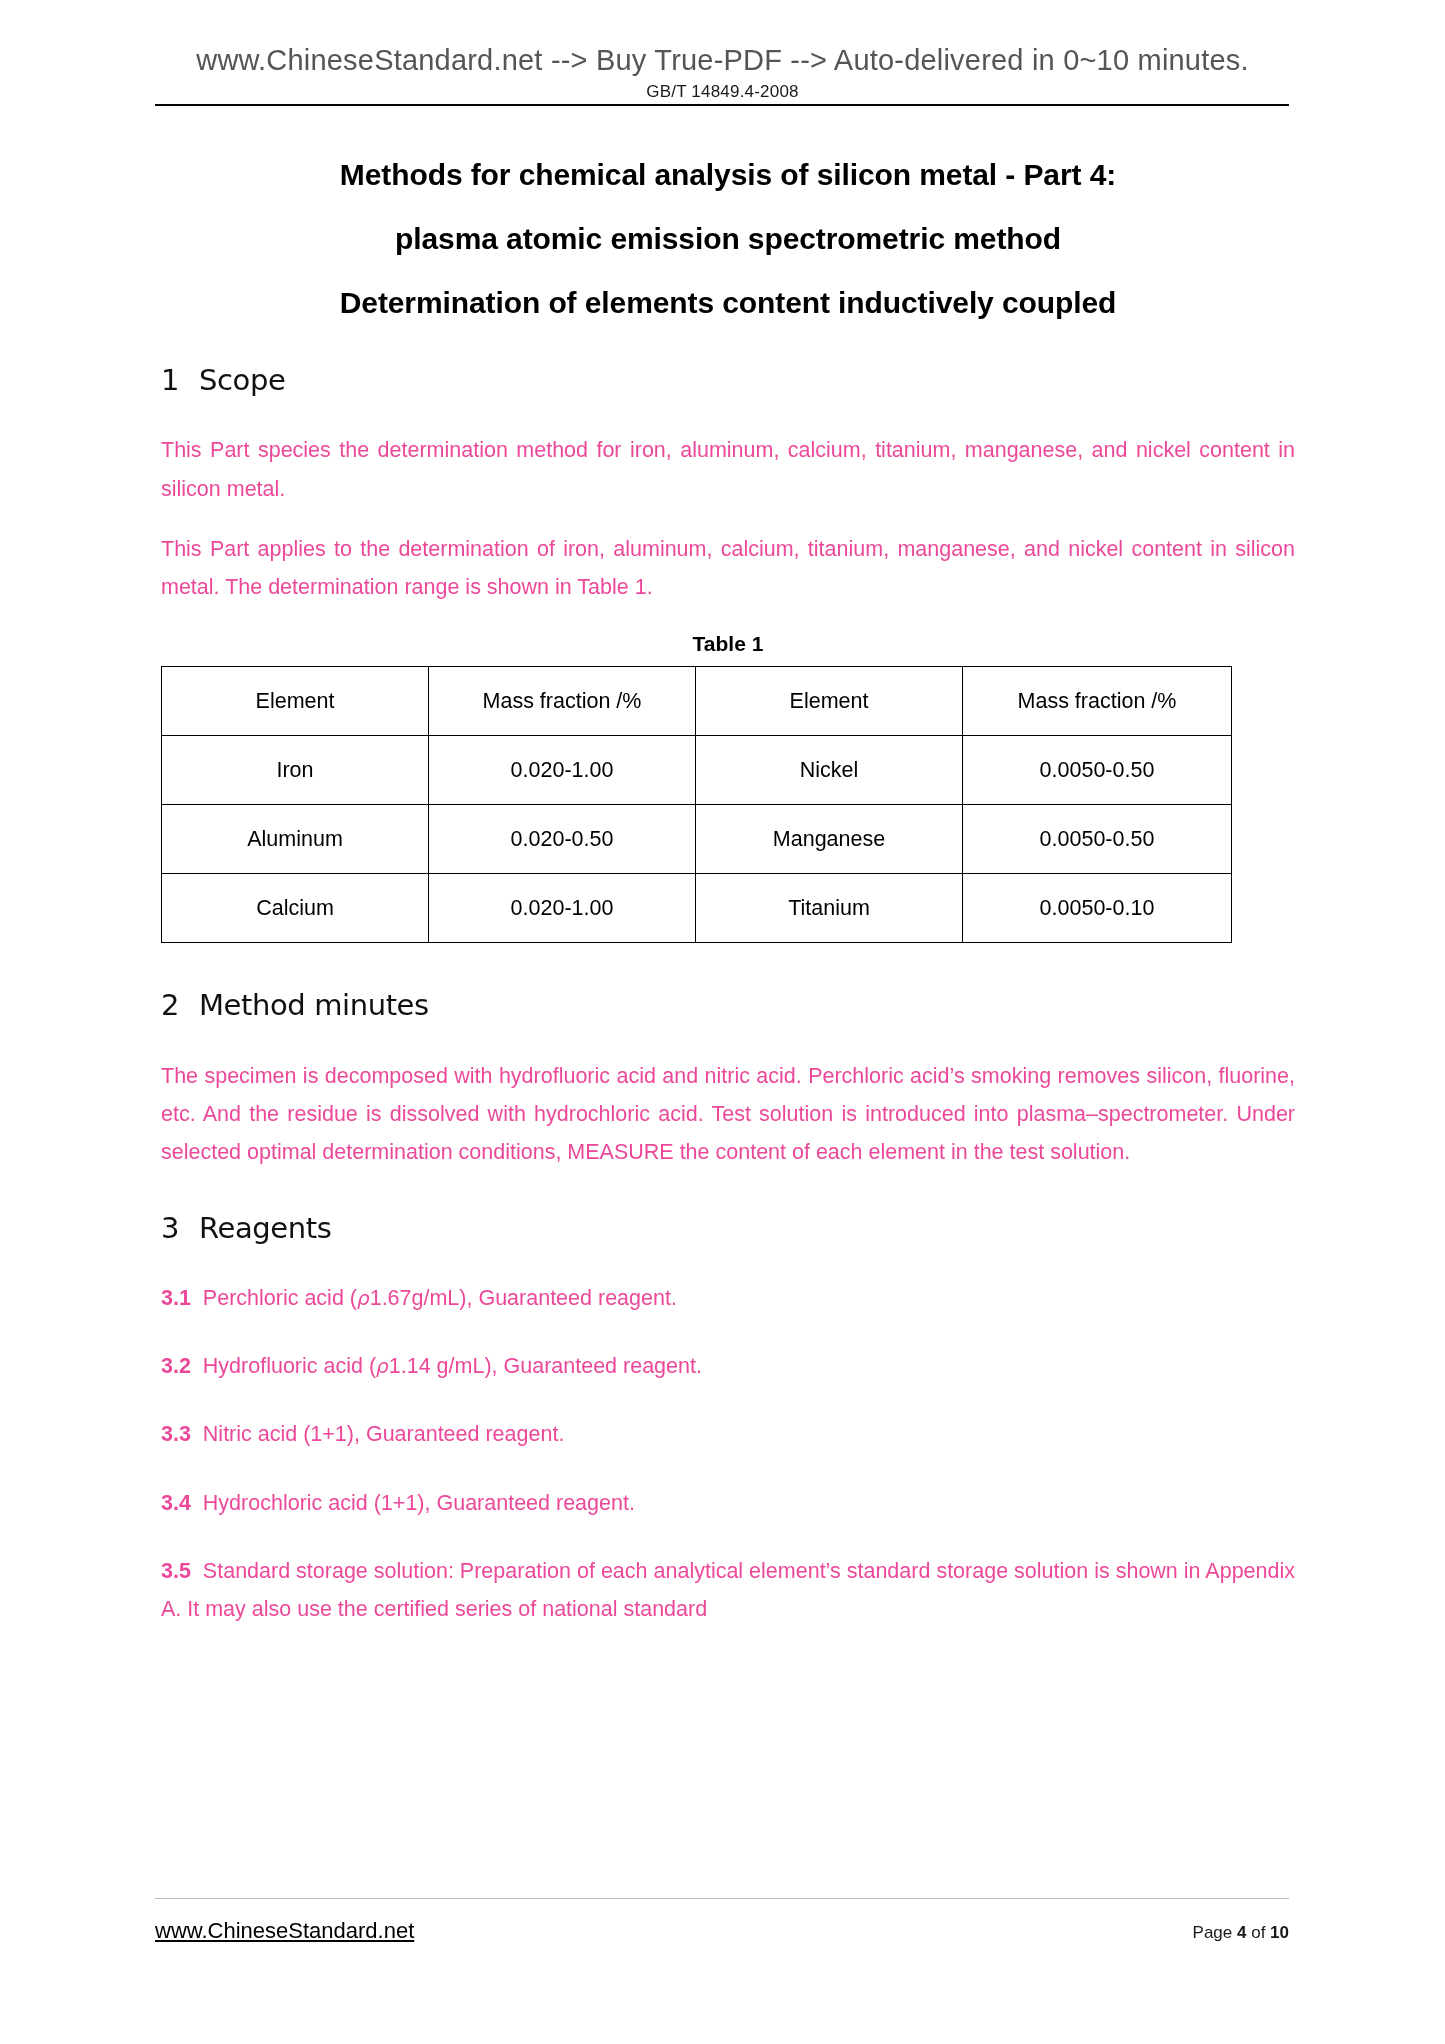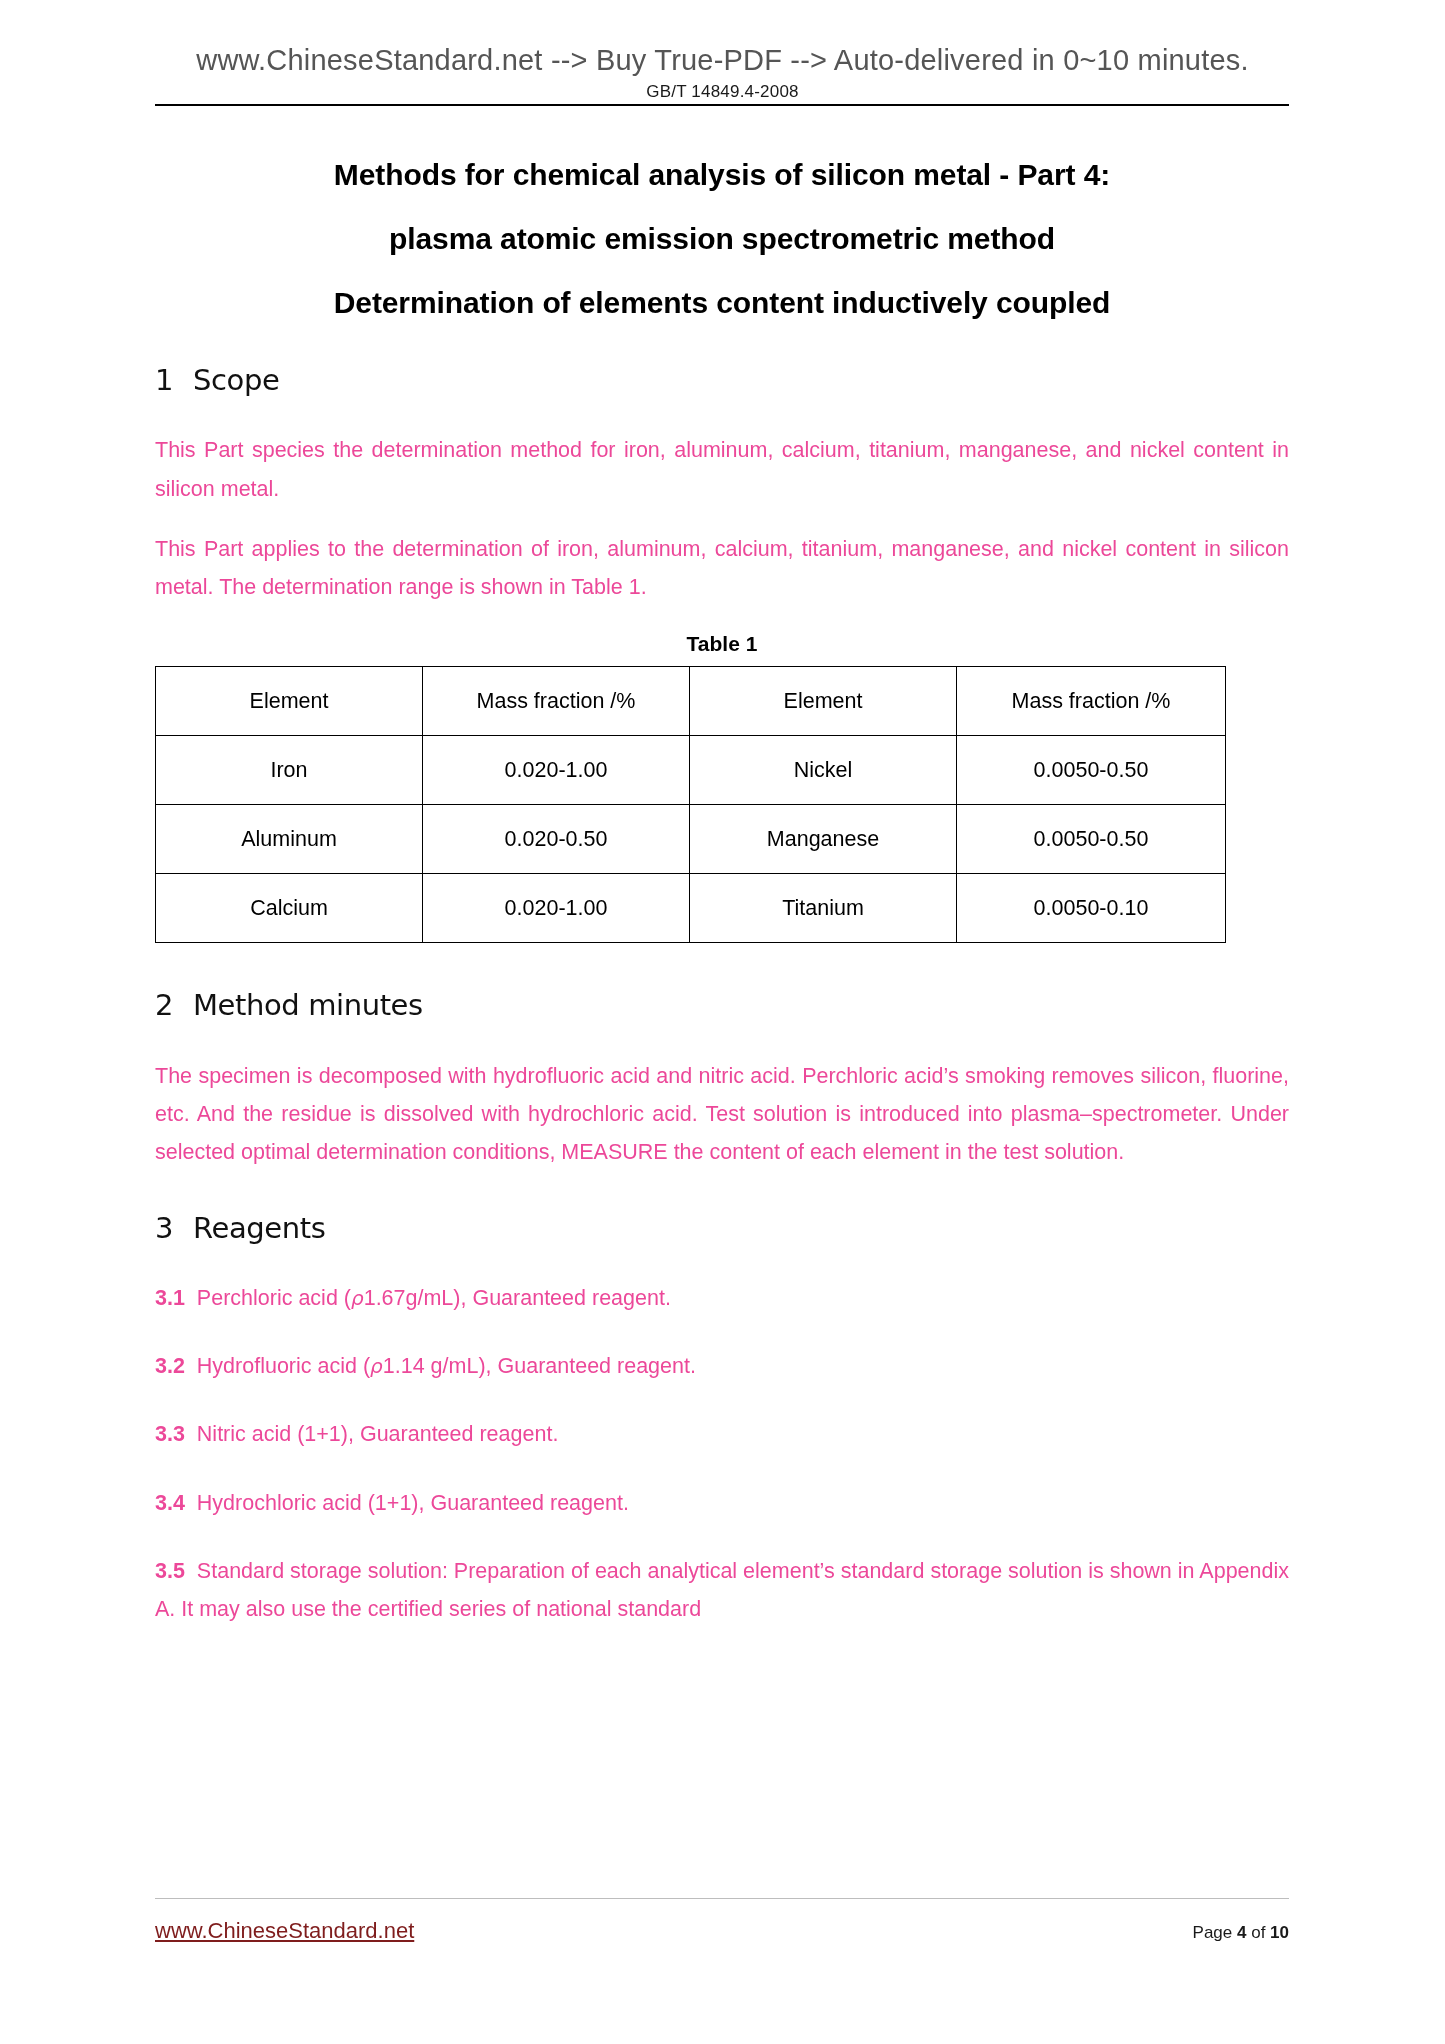--- a/index.html
+++ b/index.html
@@ -48,21 +48,21 @@
     left: 155px;
     top: 104px;
     width: 1134px;
     height: 0;
     border-top: 2px solid #000000;
   }
 
   
   .content {
     position: absolute;
-    left: 155px;
+    left: 161px;
     top: 130px;
     width: 1134px;
   }
 
   
   .doc-title {
     font-family: "Liberation Sans Narrow", "Liberation Sans", sans-serif;
     font-weight: bold;
     font-size: 30px;
     text-align: center;
@@ -148,21 +148,21 @@
     position: absolute;
     left: 155px;
     top: 1918px;
     width: 1134px;
     display: flex;
     align-items: baseline;
     justify-content: space-between;
   }
   .footer-link {
     font-size: 22px;
-    color: #7f1d1d;
+    color: #000000;
     text-decoration: underline;
     letter-spacing: 0px;
   }
   .footer-page {
     font-size: 17px;
     color: #1a1a1a;
   }
   .footer-page b { font-weight: bold; }
   .sp-22 { height: 22px; }
   .sp-26 { height: 26px; }

